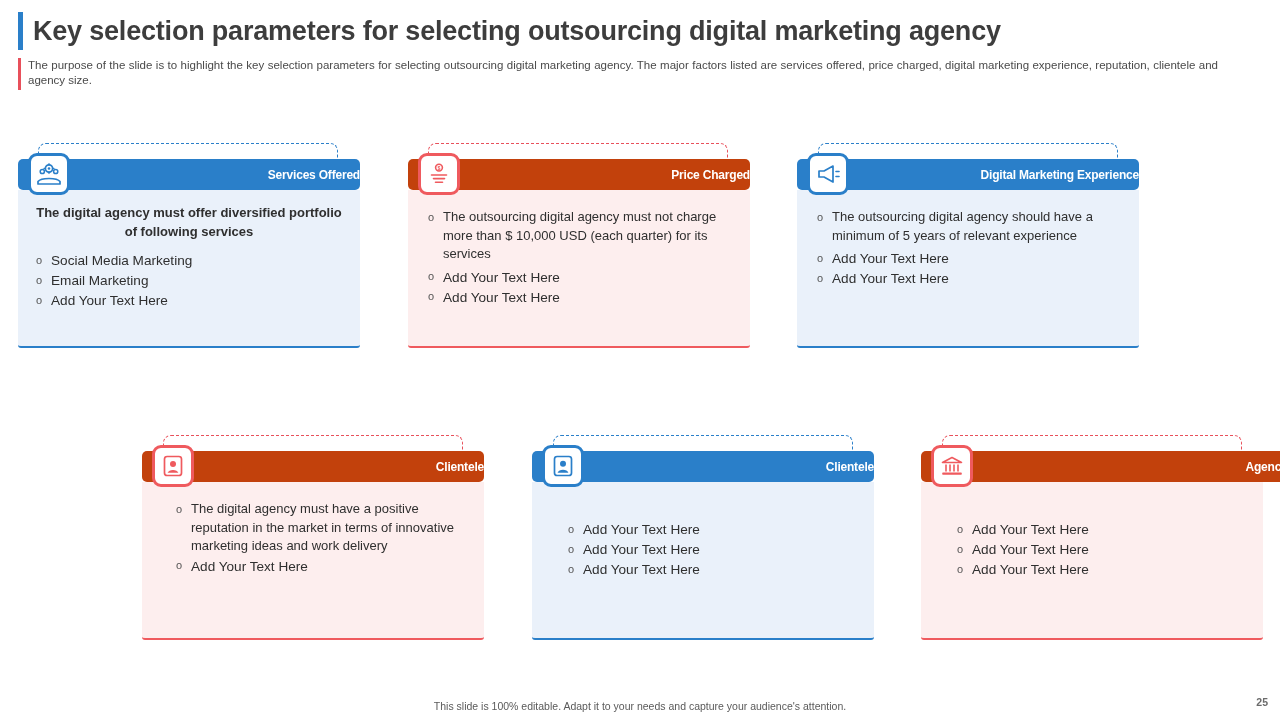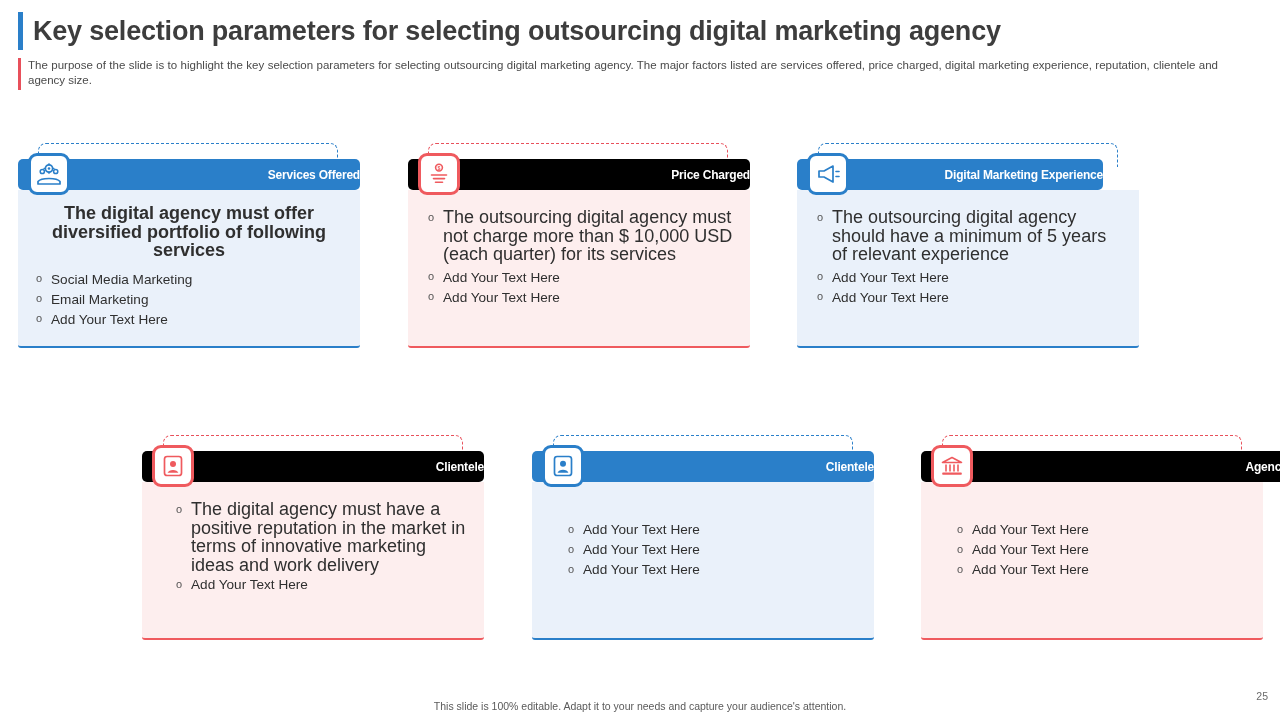--- a/index.html
+++ b/index.html
@@ -43,29 +43,29 @@
   }
   .dash-top.red {
     border-top-color: #e8505b; border-left-color: #e8505b; border-right-color: #e8505b;
   }
   .hdr {
     position: absolute; height: 31px; border-radius: 5px;
     display: flex; align-items: center; justify-content: flex-end;
     color: #ffffff; font-weight: bold; font-size: 12px; letter-spacing: -0.2px;
   }
   .hdr.blue { background: #2a7fc9; }
-  .hdr.red  { background: #000000; }
+  .hdr.red  { background: #c2410c; }
   .body {
     position: absolute; border-radius: 0 0 3px 3px;
   }
   .body.blue { background: #eaf1fa; border-bottom: 2.5px solid #2a7fc9; }
   .body.red  { background: #fdeeee; border-bottom: 2.5px solid #ef5a5e; }
 
   .lead {
-    font-size: 18px; line-height: 18.5px; color: #2f2f2f;
+    font-size: 13px; line-height: 18.5px; color: #2f2f2f;
   }
   .lead.bold-center { font-weight: bold; text-align: center; }
   .lead b { font-weight: normal; }
 
   ul.bullets { list-style: none; margin-top: 4px; }
   ul.bullets li {
     font-size: 13.6px; line-height: 19px; color: #2f2f2f;
     padding-left: 17px; position: relative; margin-bottom: 1px;
   }
   ul.bullets li::before {
@@ -87,21 +87,21 @@
   .badge.blue { border: 3px solid #2a7fc9; }
   .badge.red  { border: 3px solid #ef5a5e; }
   .badge svg { display: block; }
 
   
   .footer-note {
     position: absolute; bottom: 8px; left: 0; width: 1280px; text-align: center;
     font-size: 10.5px; color: #5a5a5a;
   }
   .page-num {
-    position: absolute; bottom: 18px; right: 12px; font-size: 10.5px; color: #6b6b6b;
+    position: absolute; bottom: 12px; right: 12px; font-size: 10.5px; color: #6b6b6b; font-weight: bold;
   }
 </style>
 </head>
 <body>
 
 <div class="slide">
 
   <div class="title-wrap">
     <div class="title-bar"></div>
     <div class="title-text">Key selection parameters for selecting outsourcing digital marketing agency</div>
@@ -164,21 +164,21 @@
           <line x1="4.5" y1="13" x2="19.5" y2="13"></line>
           <line x1="6.5" y1="16.6" x2="17.5" y2="16.6"></line>
           <line x1="8.5" y1="20.2" x2="15.5" y2="20.2"></line>
         </g>
       </svg>
     </div>
   </div>
 
   <div class="card">
     <div class="dash-top" style="left:818px; top:143px; width:300px;"></div>
-    <div class="hdr blue" style="left:797px; top:159px; width:306px;">
+    <div class="hdr blue" style="left:797px; top:159px; width:342px;">
       <span>Digital Marketing Experience</span>
     </div>
     <div class="body blue" style="left:797px; top:190px; width:342px; height:158px; padding:18px 16px 24px 18px;">
       <div class="lead hang">
         <span>The outsourcing digital agency should have a minimum of </span><b>5 years</b><span> of relevant experience</span>
       </div>
       <ul class="bullets">
         <li>Add Your Text Here</li>
         <li>Add Your Text Here</li>
       </ul>

